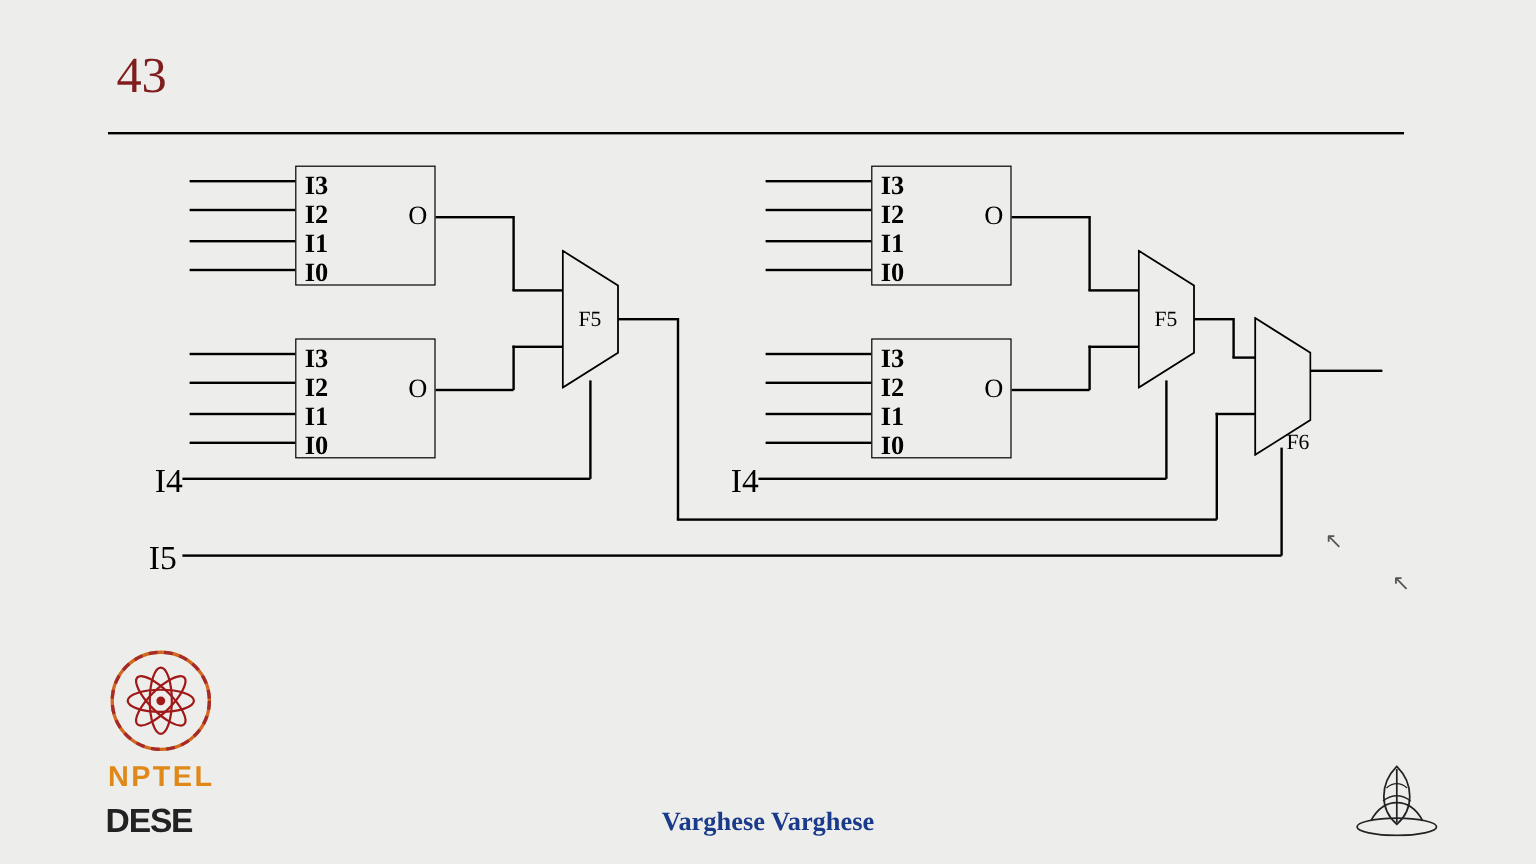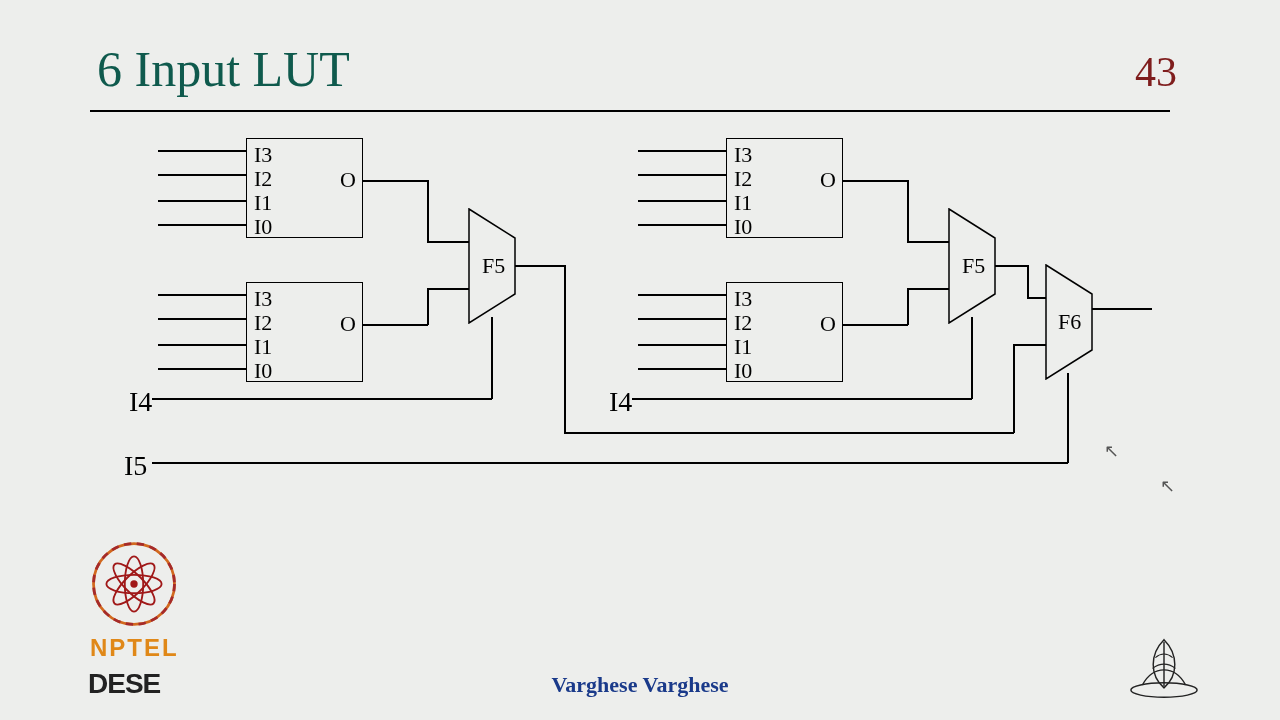--- a/index.html
+++ b/index.html
@@ -17,51 +17,50 @@
   .pagenum { font-size: 42px; color: #7f1d1d; }
   .hr { position: absolute; top: 110px; left: 90px; width: 1080px; height: 2px; background: #000; }
 
   .diagram { position: absolute; top: 130px; left: 0; width: 1280px; height: 420px; }
 
   .lut {
     position: absolute; width: 117px; height: 100px;
     border: 1.5px solid #000; background: transparent;
     font-size: 22px;
   }
-  .lut .inlabels { position: absolute; left: 7px; top: 4px; line-height: 24px; }
+  .lut .inlabels { position: absolute; left: 7px; top: 4px; line-height: 24px; font-weight: bold; }
   .lut .outlabel { position: absolute; right: 6px; top: 28px; }
   .in-line { position: absolute; height: 1.5px; background: #000; width: 88px; }
   .in-line.l1 { top: 18px; } .in-line.l2 { top: 42px; }
   .in-line.l3 { top: 68px; } .in-line.l4 { top: 92px; }
 
   .wire { position: absolute; background: #000; }
   .wire.h { height: 1.5px; }
   .wire.v { width: 1.5px; }
 
-  .mux { position: absolute; font-size: 22px; }
+  .mux { position: absolute; font-size: 18px; }
   .mux svg { position: absolute; top: 0; left: 0; }
   .mux .mlabel { position: absolute; left: 14px; top: 50%; transform: translateY(-50%); }
 
   .sel-label { position: absolute; font-size: 28px; }
 
   .logo-nptel { position: absolute; left: 88px; top: 538px; }
   .nptel-text { position: absolute; left: 90px; top: 634px; color: #e08818; font-family: Arial, sans-serif; font-weight: bold; font-size: 24px; letter-spacing: 2px; }
   .dese-text  { position: absolute; left: 88px; top: 668px; font-family: Arial, sans-serif; font-weight: 900; font-size: 28px; letter-spacing: -1px; color: #222; }
 
   .author { position: absolute; left: 50%; transform: translateX(-50%); bottom: 22px; font-size: 22px; color: #1a3a8a; font-weight: bold; }
 
   .iisc-logo { position: absolute; right: 80px; bottom: 18px; }
 
   .cursor { position: absolute; font-size: 18px; color: #555; }
 </style>
 </head>
 <body>
 
 <div class="title-row">
-  <div class="title">6 Input LUT</div>
   <div class="pagenum">43</div>
 </div>
 <div class="hr"></div>
 
 <div class="diagram">
 
   <div class="in-line l1" style="left:158px; top:20px;"></div>
   <div class="in-line l2" style="left:158px; top:44px;"></div>
   <div class="in-line l3" style="left:158px; top:70px;"></div>
   <div class="in-line l4" style="left:158px; top:94px;"></div>
@@ -156,21 +155,21 @@
   <div class="wire v" style="left:971px; top:187px; height:82px;"></div>
 
   <div class="wire h" style="left:995px; top:135px; width:33px;"></div>
   <div class="wire v" style="left:1027px; top:135px; height:33px;"></div>
   <div class="wire h" style="left:1027px; top:167px; width:19px;"></div>
 
   <div class="mux" style="left:1045px; top:134px; width:48px; height:116px;">
     <svg width="48" height="116">
         <polygon points="1,1 47,30 47,86 1,115" fill="none" stroke="#000" stroke-width="1.5"></polygon>
       </svg>
-    <div class="mlabel" style="left:13px;">F6</div>
+    <div class="mlabel" style="left:27px;margin-top:47px;">F6</div>
   </div>
   <div class="wire h" style="left:1092px; top:178px; width:60px;"></div>
 
   <div class="sel-label" style="left:124px; top:320px;">I5</div>
   <div class="wire h" style="left:152px; top:332px; width:916px;"></div>
   <div class="wire v" style="left:1067px; top:243px; height:90px;"></div>
 </div>
 
 <div class="logo-nptel">
   <svg width="92" height="92" viewBox="0 0 100 100">

